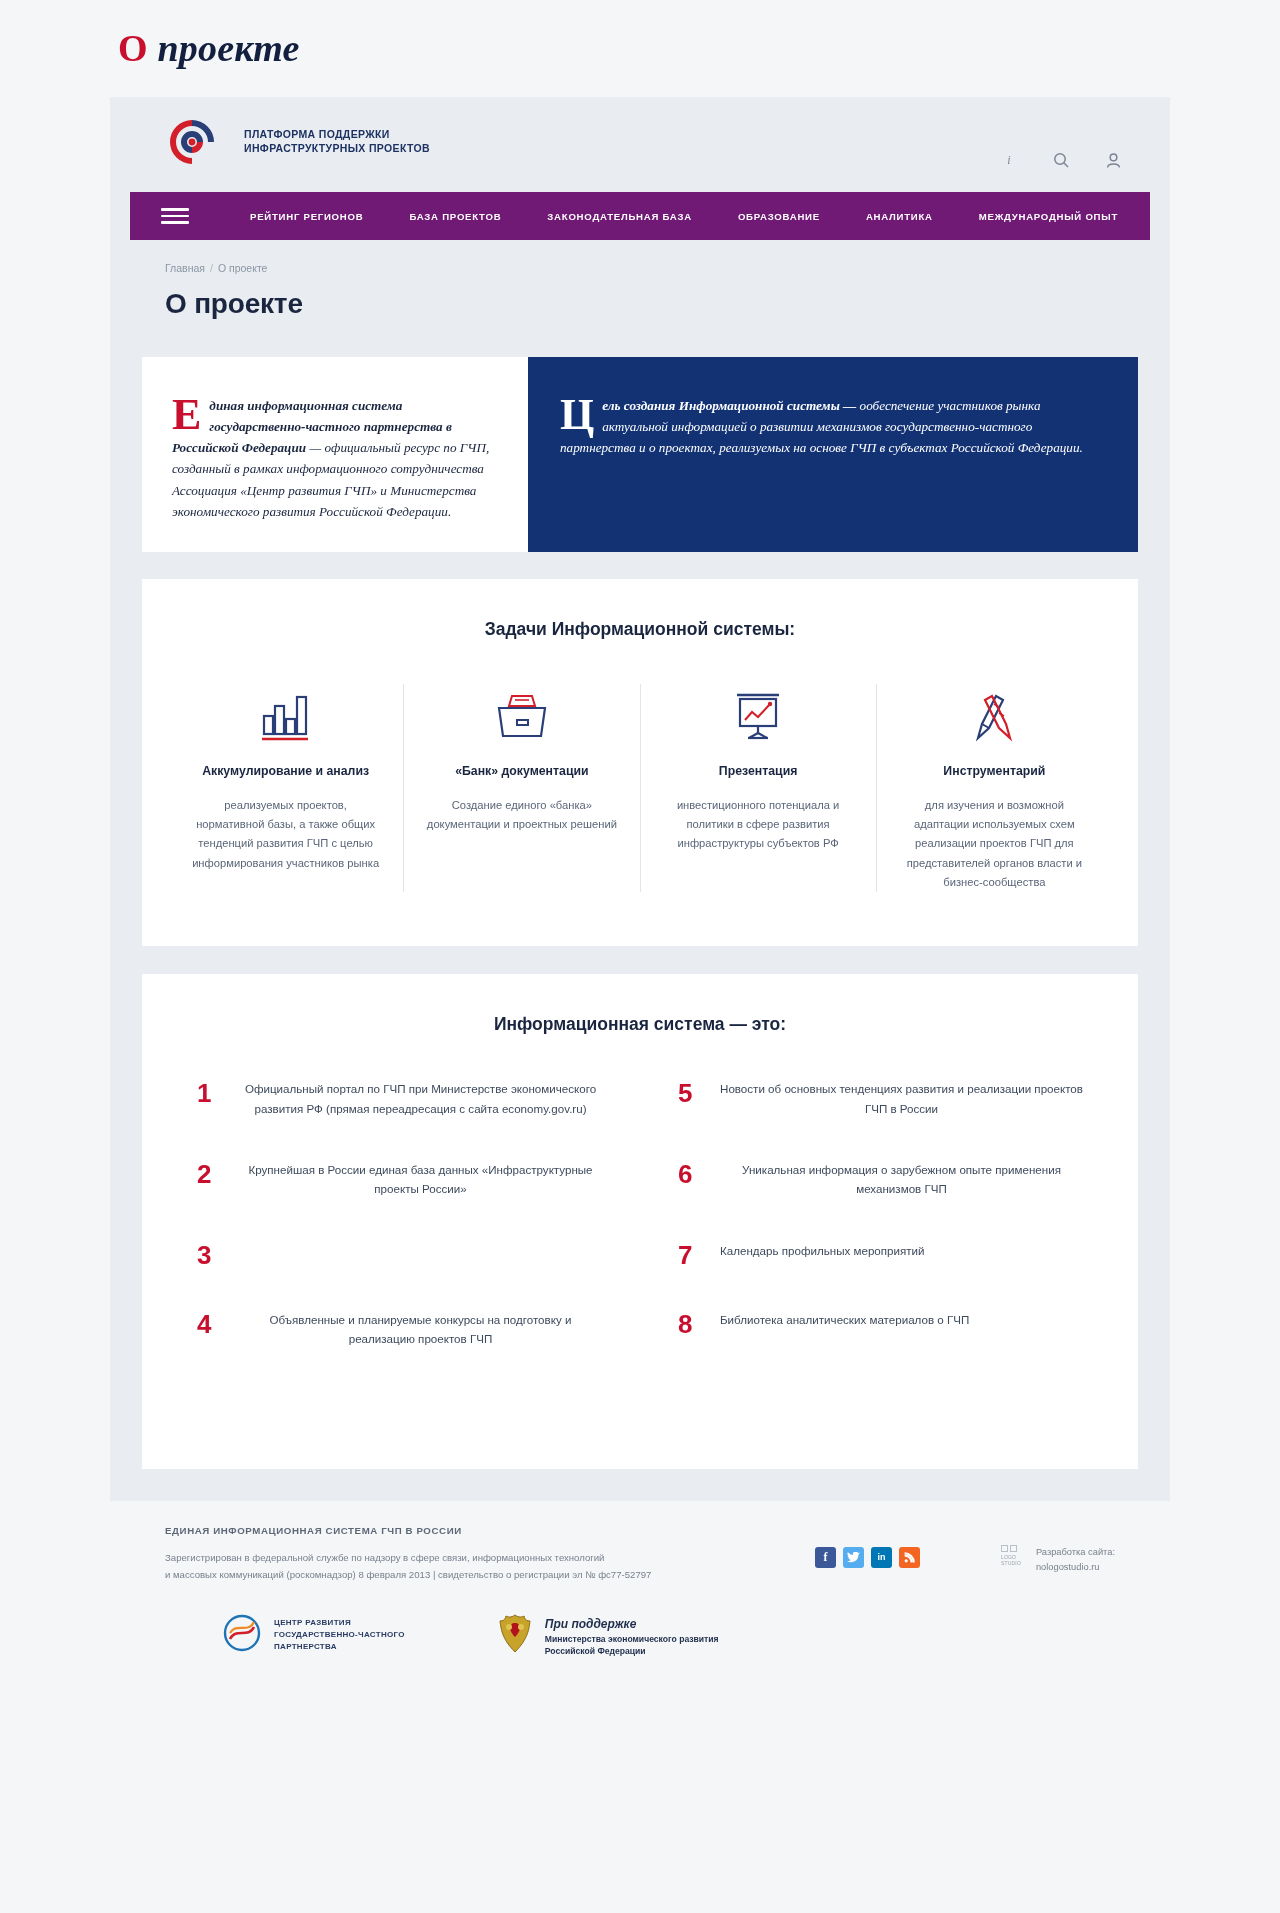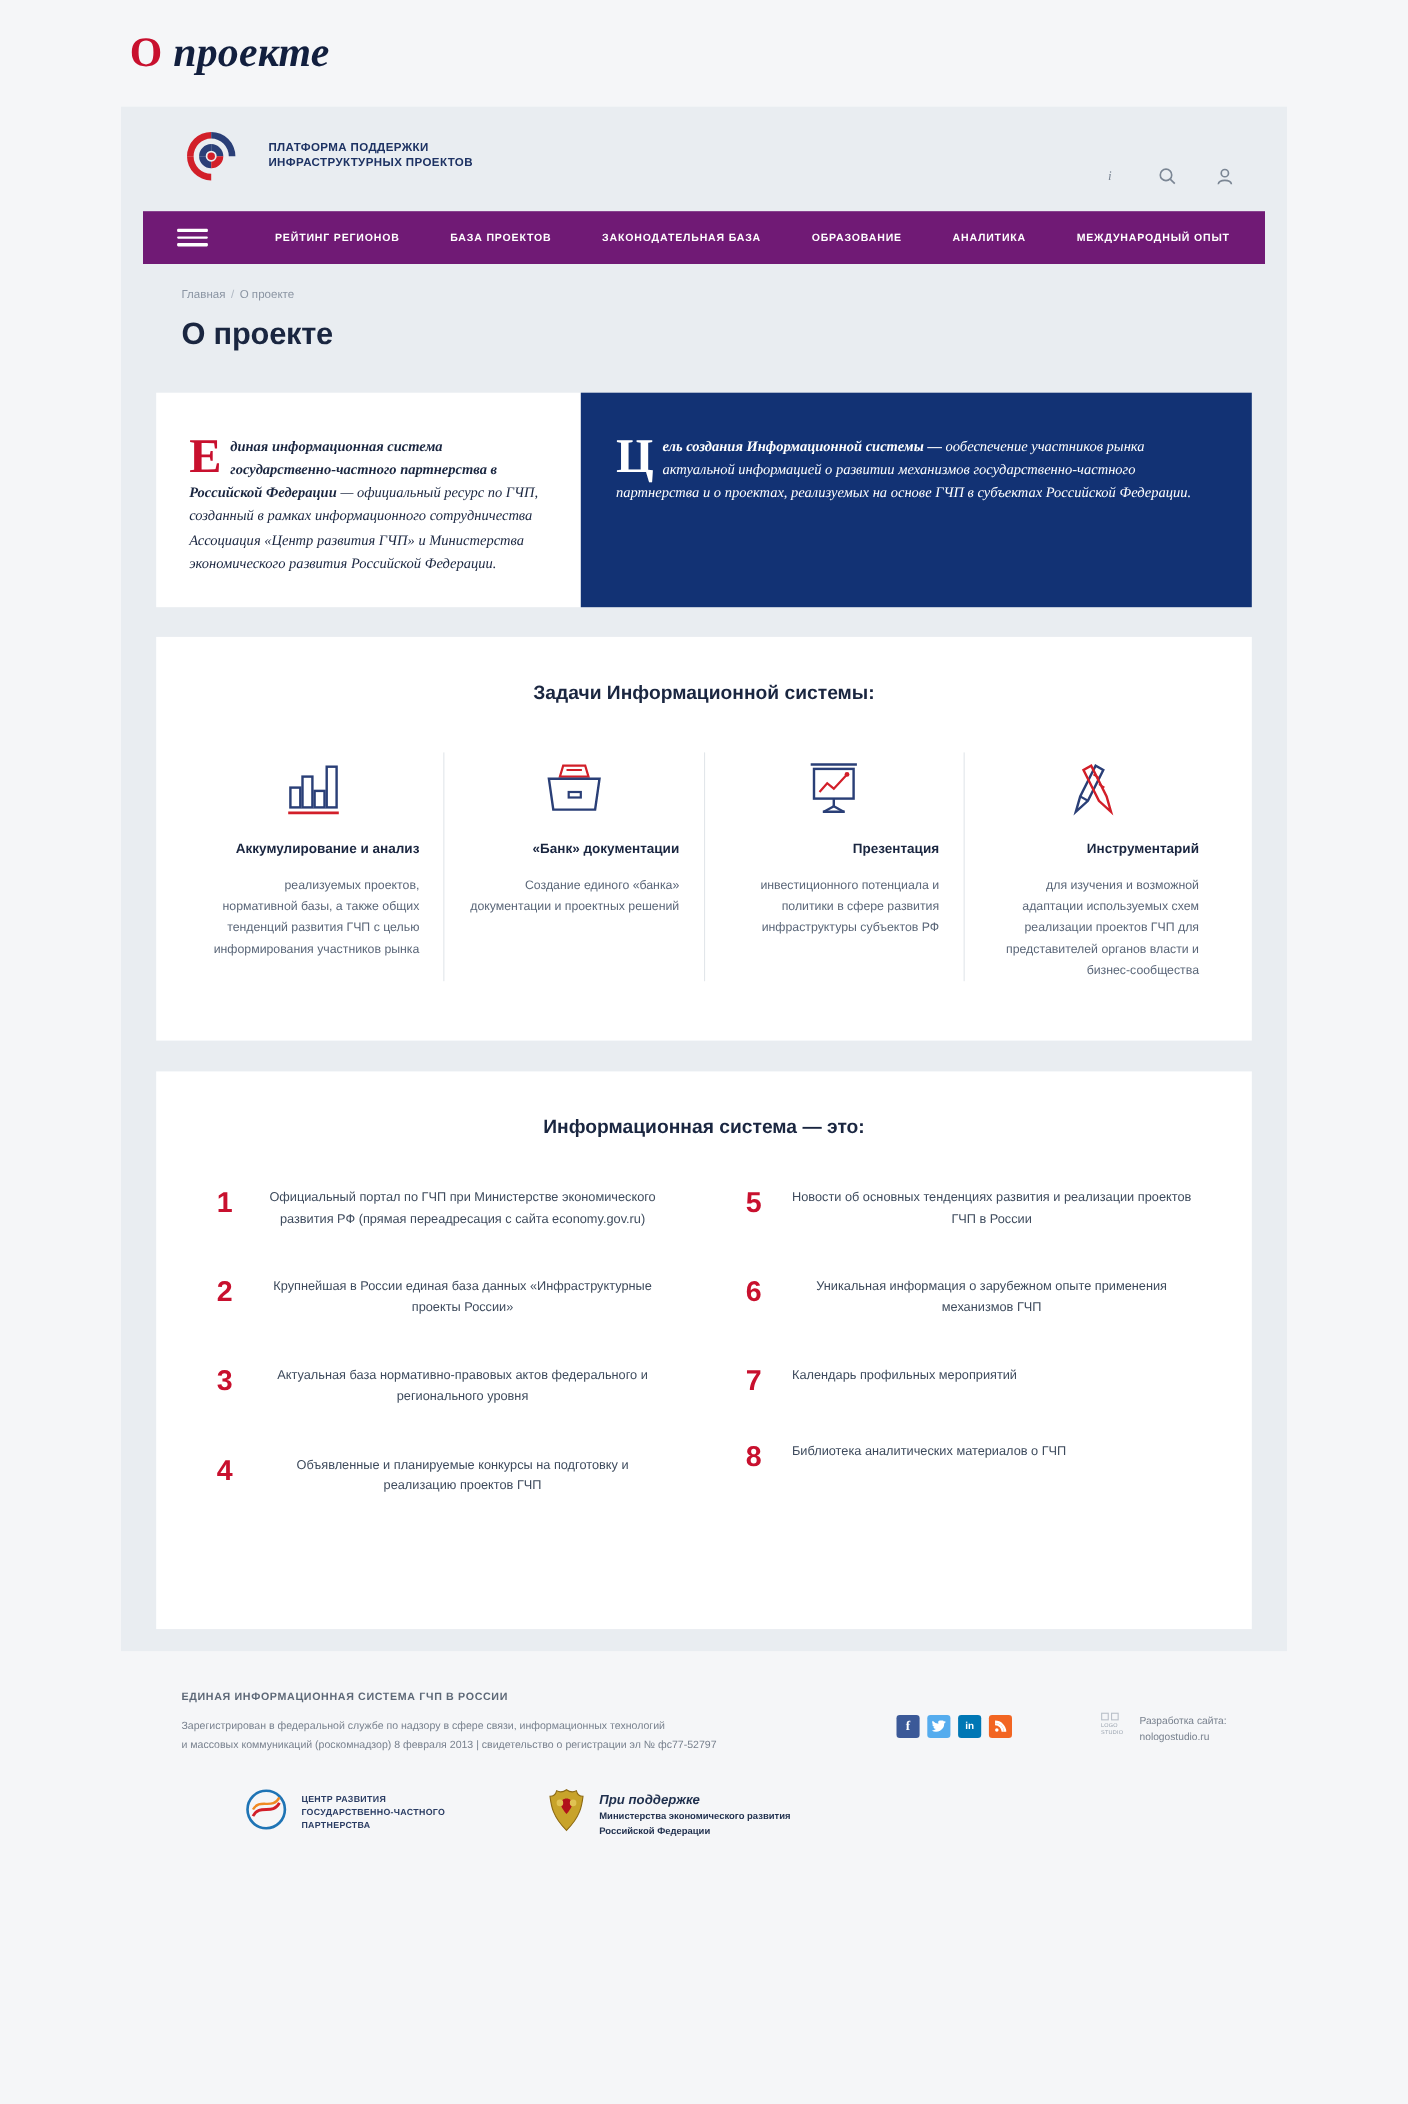--- a/index.html
+++ b/index.html
@@ -183,21 +183,21 @@
     color: #1a2640;
     padding: 40px 0 0 0;
   }
   .tasks {
     display: flex;
     padding: 44px 26px 54px 26px;
   }
   .task {
     flex: 1 1 0;
     padding: 0 22px;
-    text-align: right;
+    text-align: center;
     border-right: 1px solid #e2e6ea;
   }
   .task:last-child { border-right: none; }
   .task-icon {
     height: 58px;
     display: flex;
     align-items: flex-end;
     justify-content: center;
     margin-bottom: 22px;
   }
@@ -476,21 +476,20 @@
           <div class="list-row">
             <div class="list-num">1</div>
             <div class="list-text">Официальный портал по ГЧП при Министерстве экономического развития РФ (прямая переадресация с сайта economy.gov.ru)</div>
           </div>
           <div class="list-row">
             <div class="list-num">2</div>
             <div class="list-text">Крупнейшая в России единая база данных «Инфраструктурные проекты России»</div>
           </div>
           <div class="list-row">
             <div class="list-num">3</div>
-            <div class="list-text">Актуальная база нормативно-правовых актов федерального и регионального уровня</div>
           </div>
           <div class="list-row">
             <div class="list-num">4</div>
             <div class="list-text">Объявленные и планируемые конкурсы на подготовку и реализацию проектов ГЧП</div>
           </div>
         </div>
         <div class="list-col">
           <div class="list-row">
             <div class="list-num">5</div>
             <div class="list-text">Новости об основных тенденциях развития и реализации проектов ГЧП в России</div>

